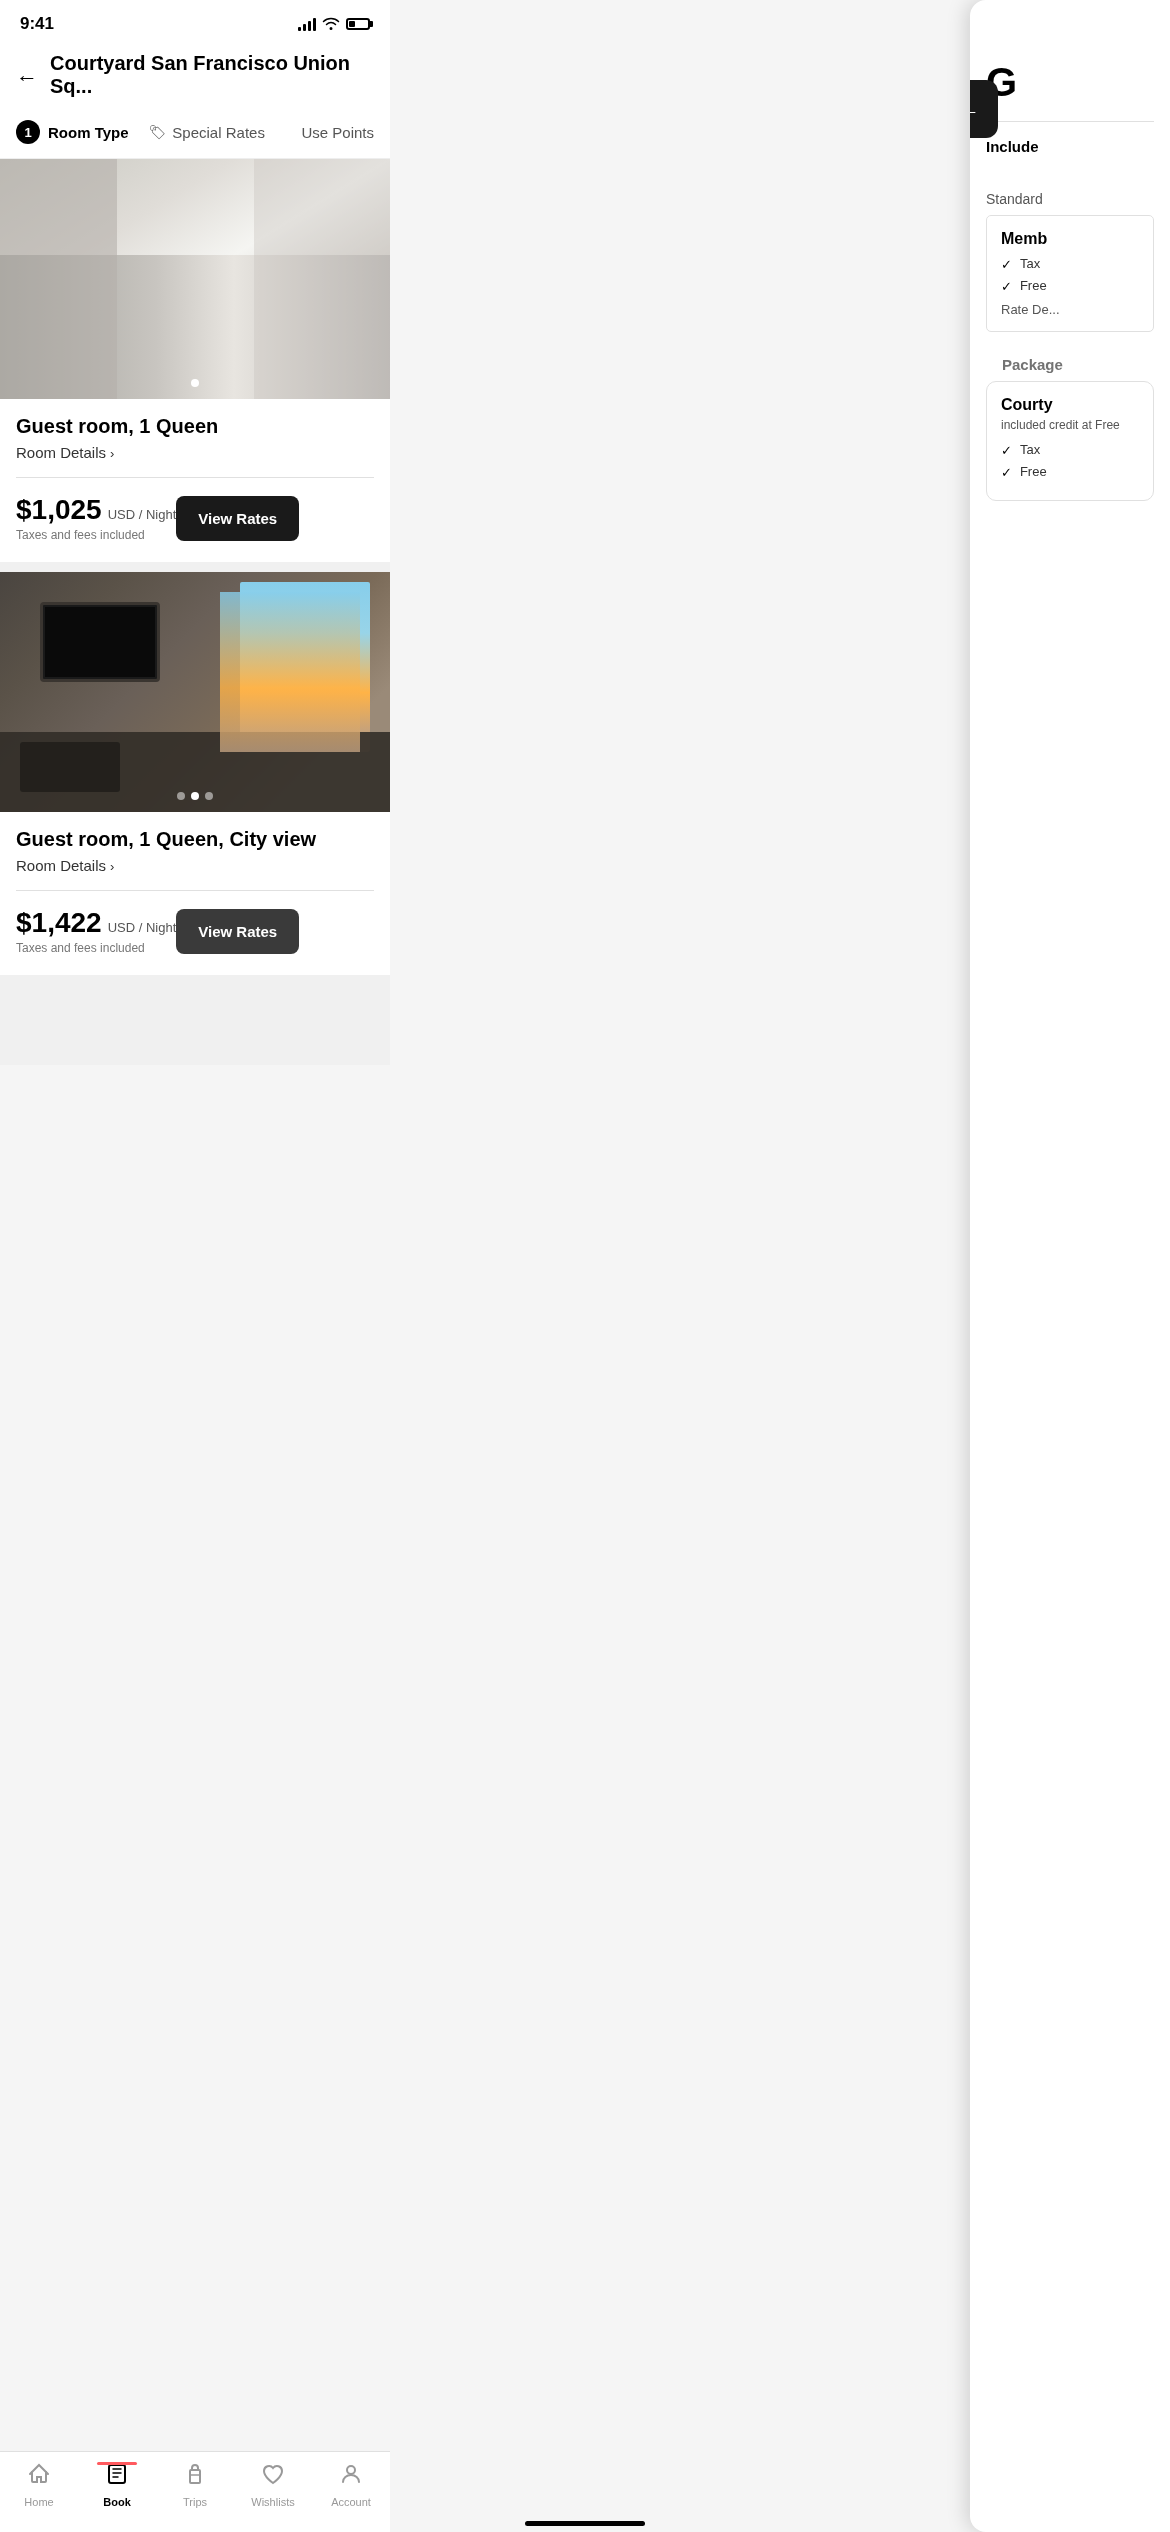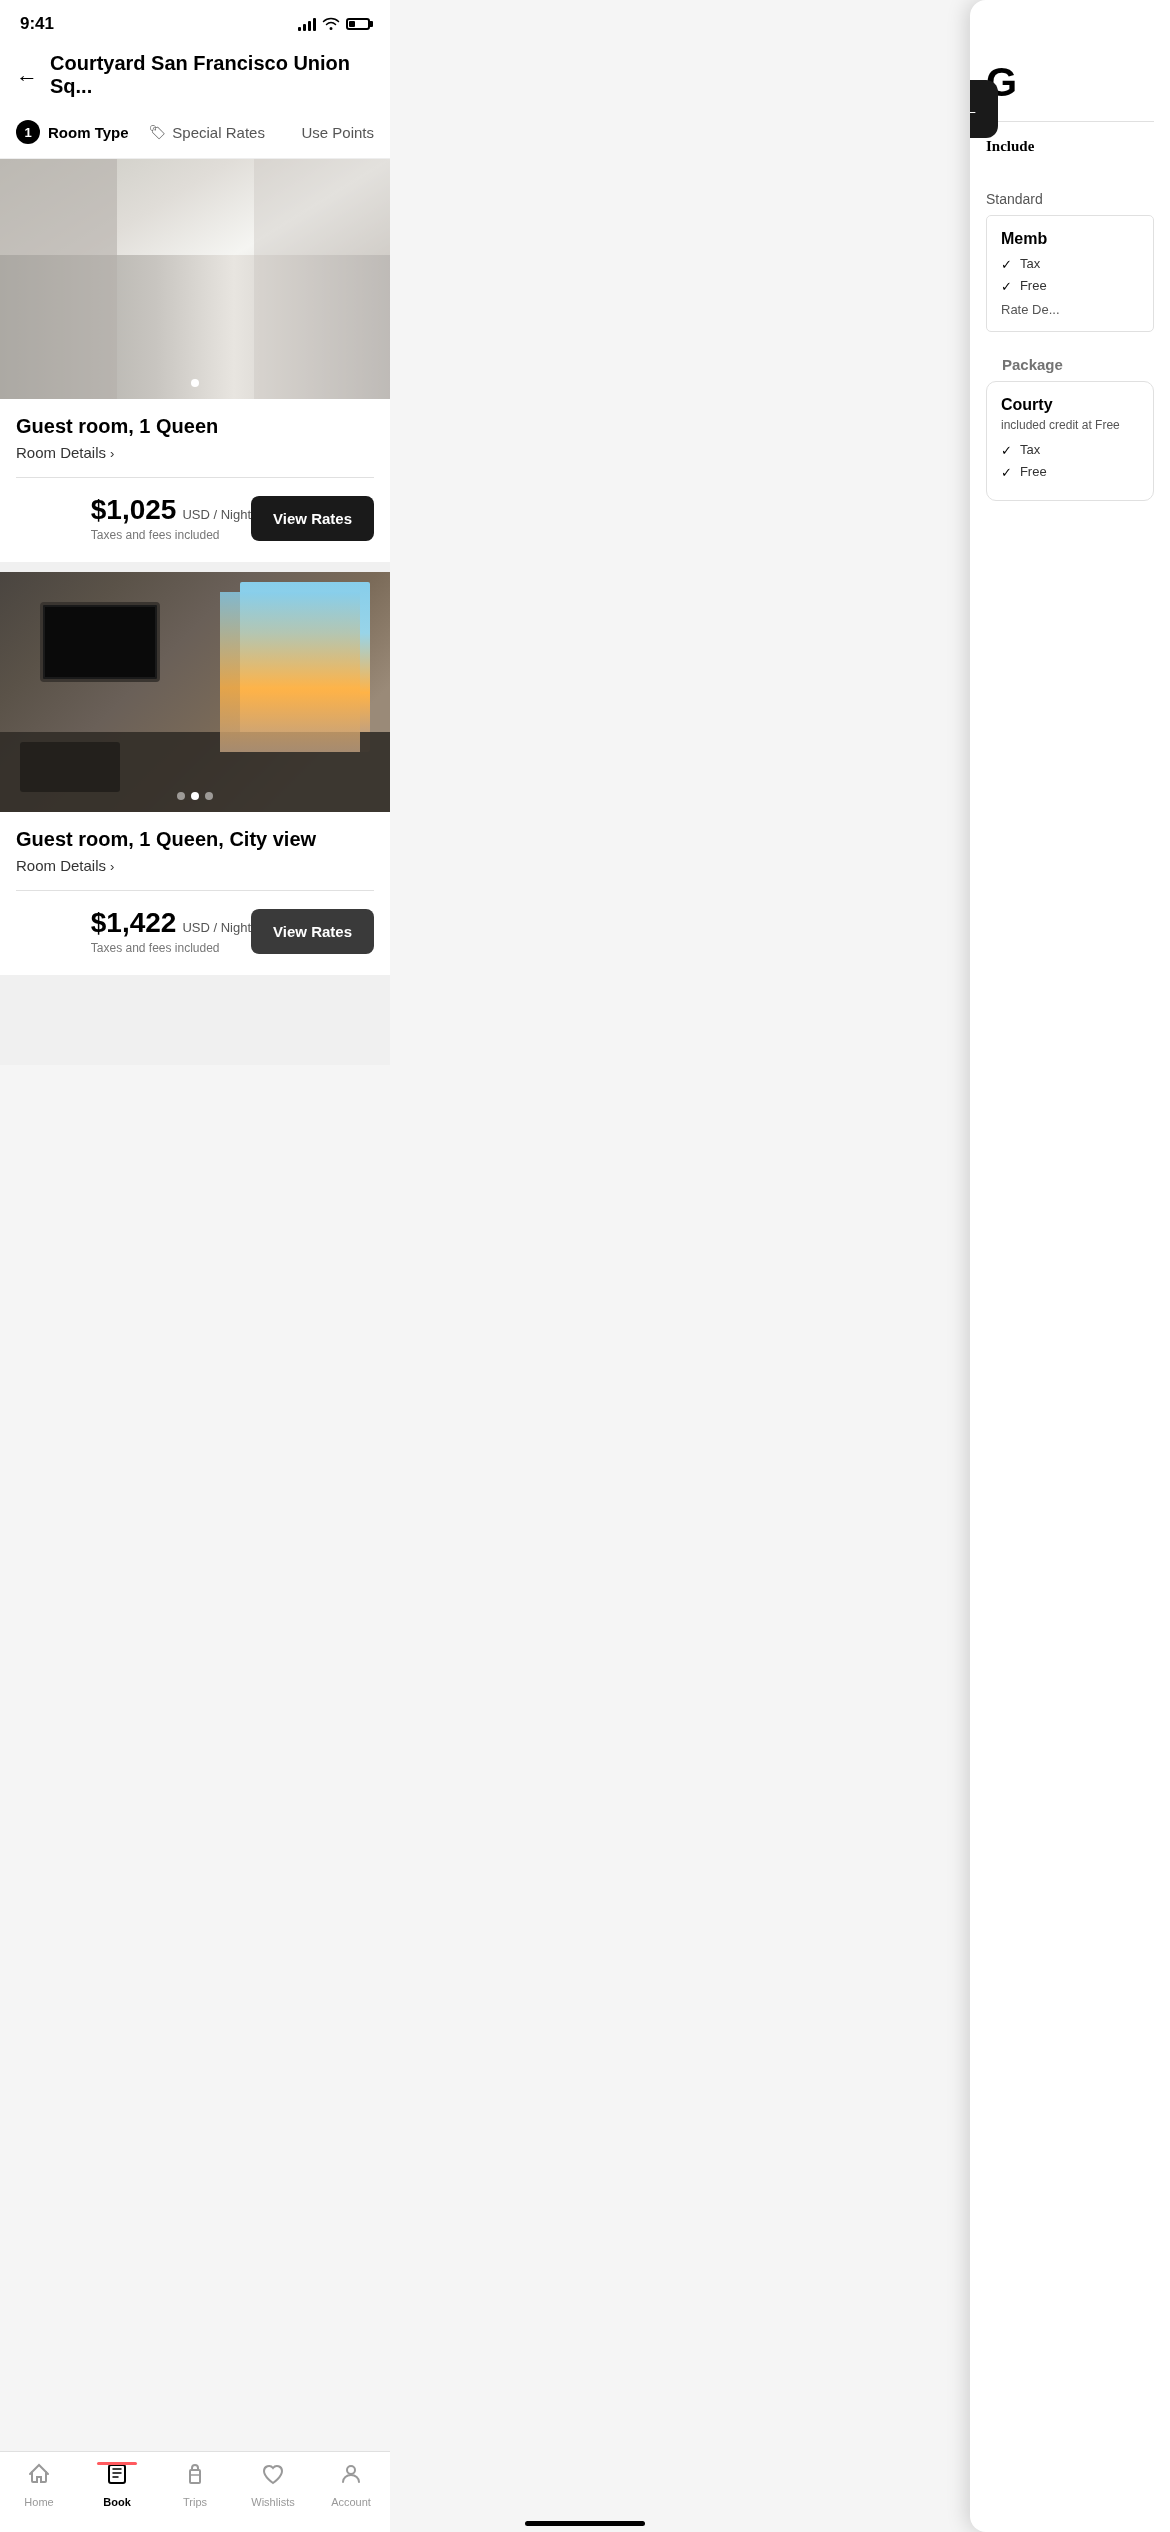--- a/index.html
+++ b/index.html
@@ -244,21 +244,21 @@
       font-size: 13px;
     }
     .room-divider {
       height: 1px;
       background: #e0e0e0;
       margin-bottom: 16px;
     }
     .room-pricing {
       display: flex;
       align-items: center;
-      justify-content: flex-end;
+      justify-content: flex-start;
     }
     .price-section {}
     .price-main {
       display: flex;
       align-items: baseline;
       gap: 6px;
     }
     .price-amount {
       font-size: 28px;
       font-weight: 700;
@@ -330,21 +330,20 @@
     }
 
     .overlay-divider {
       height: 1px;
       background: #e0e0e0;
       margin: 0 16px;
     }
 
     .overlay-section {
       padding: 16px;
-      font-family: Liberation Serif, serif;
     }
     .overlay-section-label {
       font-size: 15px;
       font-weight: 600;
       color: #000;
       margin-bottom: 12px;
     }
 
     
     .rate-card {

